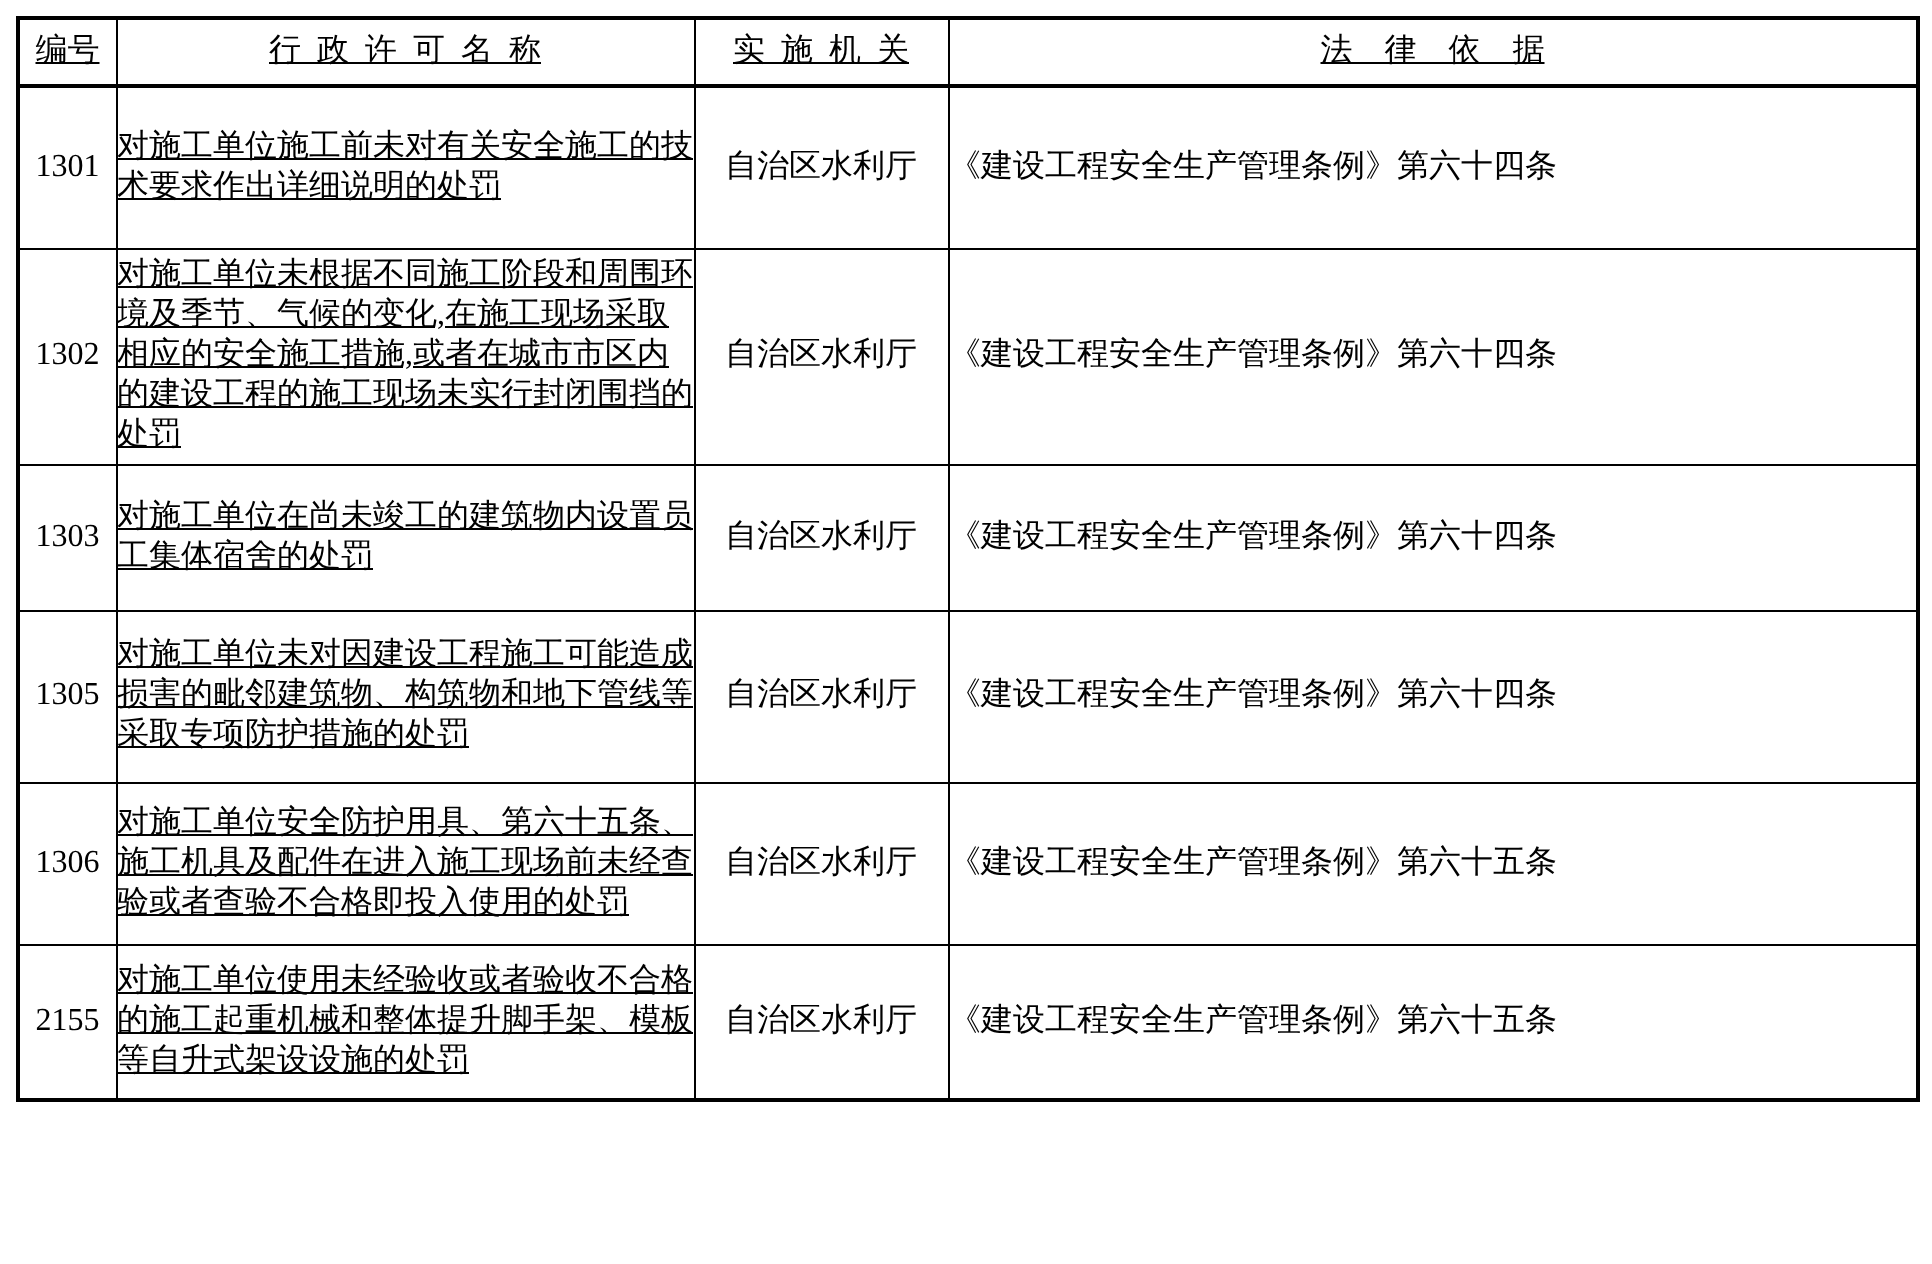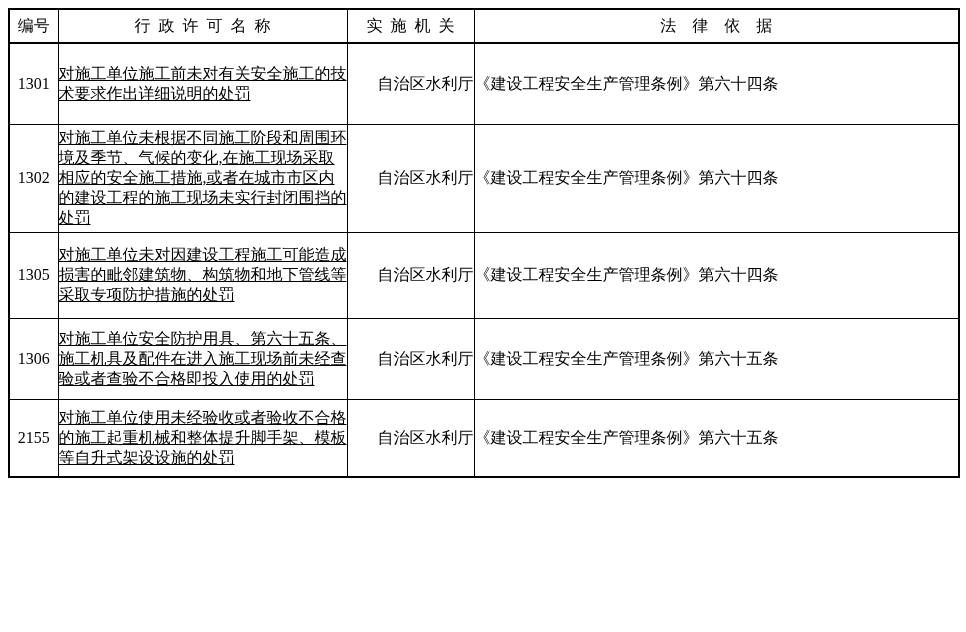--- a/index.html
+++ b/index.html
@@ -32,38 +32,39 @@
     border: 1px solid #000000;
     vertical-align: middle;
     font-size: 16px;
     line-height: 20px;
     color: #000000;
     overflow: hidden;
     padding: 0;
   }
   table.doc-table thead tr {
     height: 34px;
+    text-decoration: underline;
   }
   table.doc-table thead th {
     font-weight: normal;
     text-align: center;
     word-spacing: 4px;
     border-bottom: 2px solid #000000;
     white-space: nowrap;
   }
   td.c-id {
     text-align: center;
   }
   td.c-name {
     text-align: left;
     padding: 4px 8px;
     text-decoration: underline;
   }
   td.c-org {
-    text-align: right;
+    text-align: center;
   }
   td.c-law {
     text-align: left;
     padding-left: 9px;
     padding-right: 6px;
   }
 </style>
 </head>
 <body>
 
@@ -89,20 +90,26 @@
           <td class="c-name">对施工单位施工前未对有关安全施工的技术要求作出详细说明的处罚</td>
           <td class="c-org">自治区水利厅</td>
           <td class="c-law">《建设工程安全生产管理条例》第六十四条</td>
         </tr>
         <tr style="height: 108px;">
           <td class="c-id">1302</td>
           <td class="c-name">对施工单位未根据不同施工阶段和周围环境及季节、气候的变化,在施工现场采取相应的安全施工措施,或者在城市市区内的建设工程的施工现场未实行封闭围挡的处罚</td>
           <td class="c-org">自治区水利厅</td>
           <td class="c-law">《建设工程安全生产管理条例》第六十四条</td>
         </tr>
+        <tr style="height: 73px;">
+          <td class="c-id">1303</td>
+          <td class="c-name">对施工单位在尚未竣工的建筑物内设置员工集体宿舍的处罚</td>
+          <td class="c-org">自治区水利厅</td>
+          <td class="c-law">《建设工程安全生产管理条例》第六十四条</td>
+        </tr>
         <tr style="height: 86px;">
           <td class="c-id">1305</td>
           <td class="c-name">对施工单位未对因建设工程施工可能造成损害的毗邻建筑物、构筑物和地下管线等采取专项防护措施的处罚</td>
           <td class="c-org">自治区水利厅</td>
           <td class="c-law">《建设工程安全生产管理条例》第六十四条</td>
         </tr>
         <tr style="height: 81px;">
           <td class="c-id">1306</td>
           <td class="c-name">对施工单位安全防护用具、第六十五条、施工机具及配件在进入施工现场前未经查验或者查验不合格即投入使用的处罚</td>
           <td class="c-org">自治区水利厅</td>

